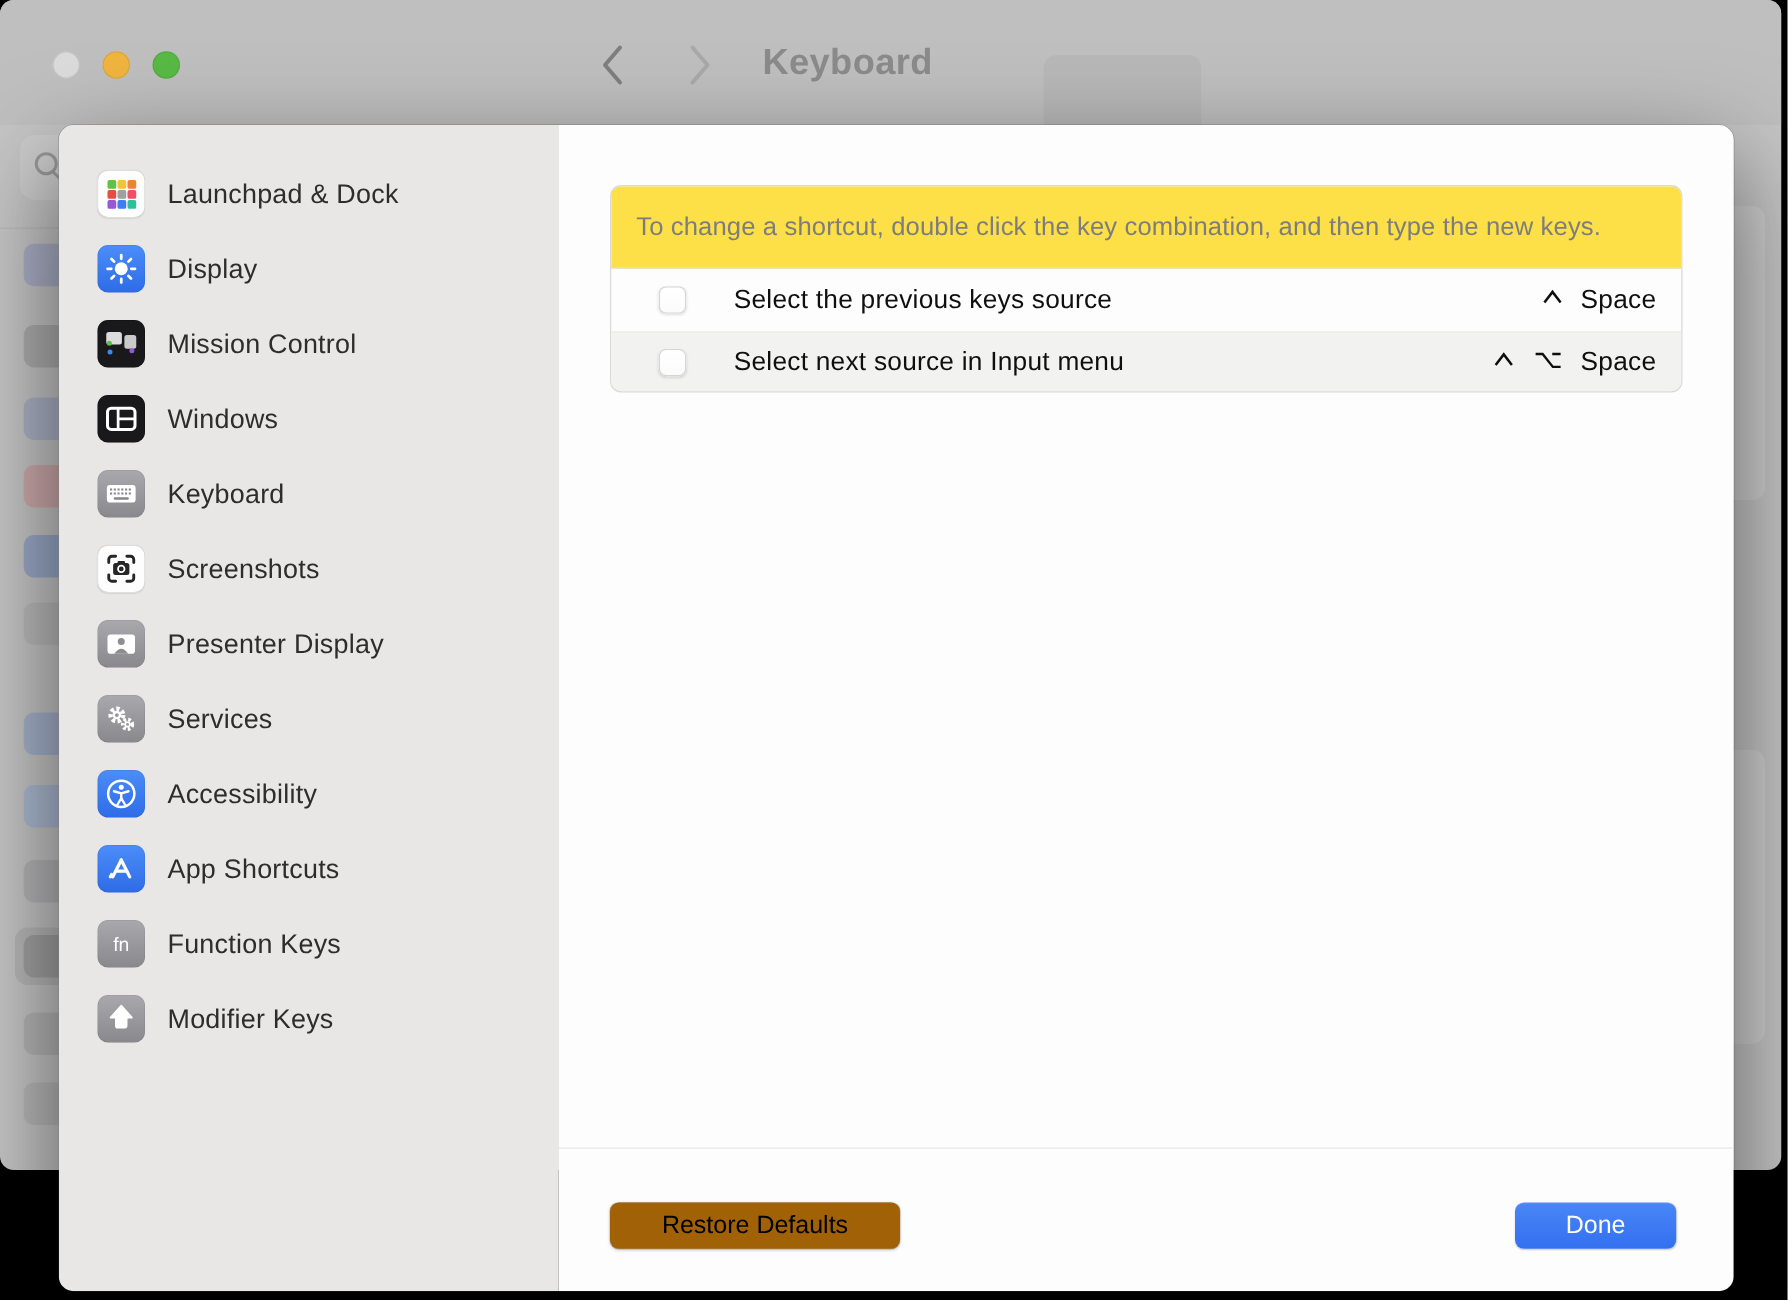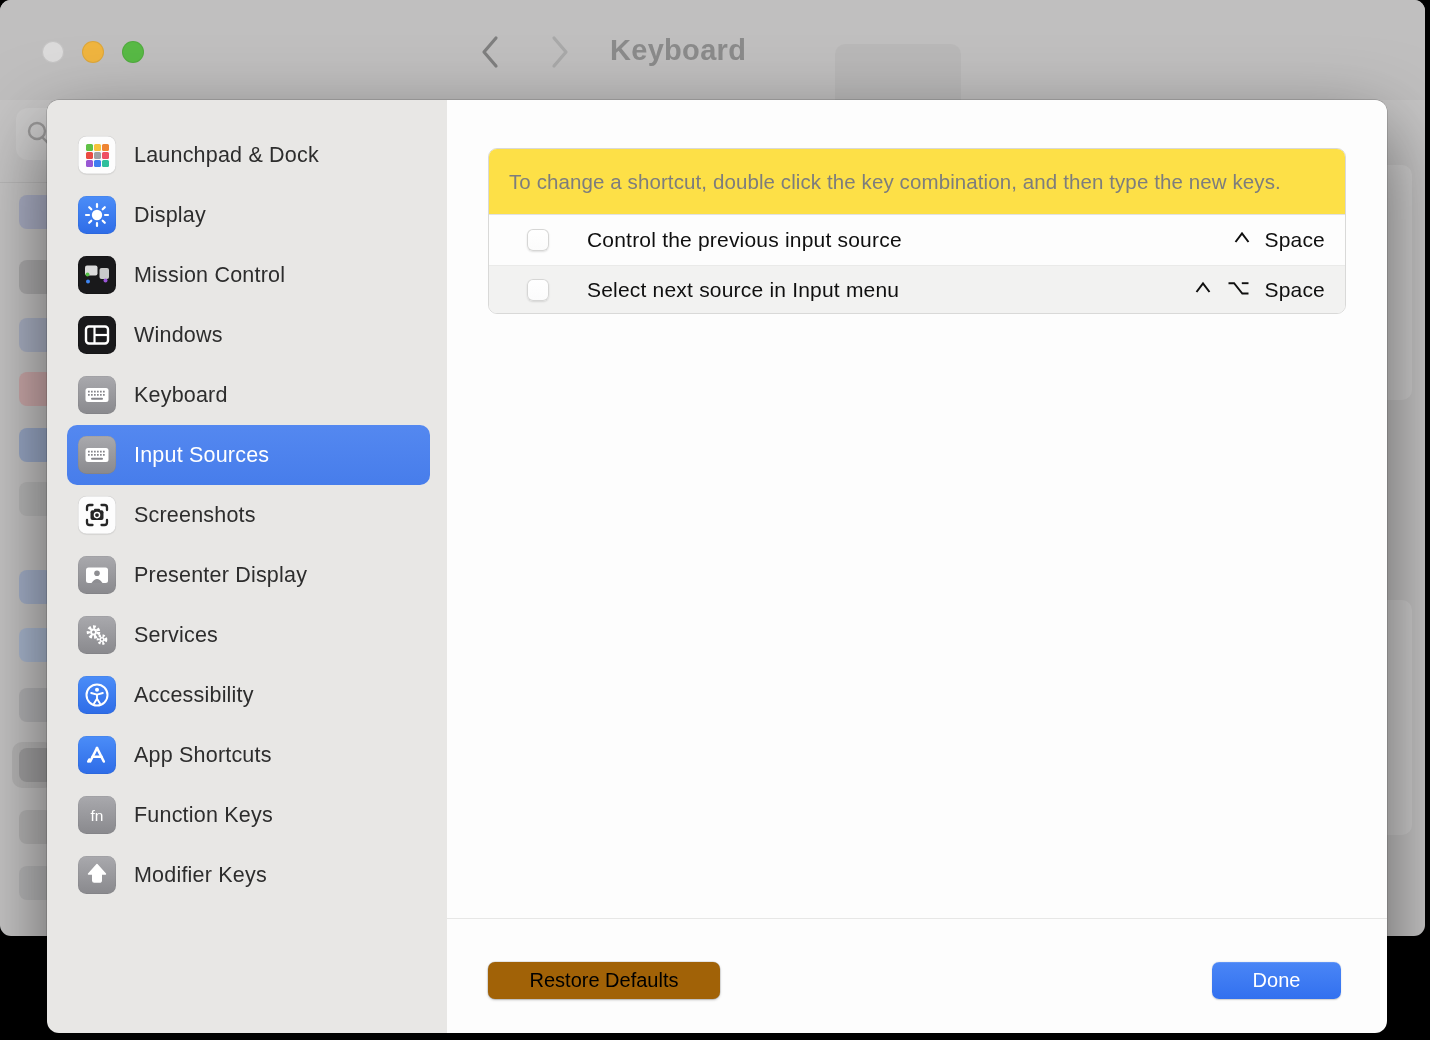--- a/index.html
+++ b/index.html
@@ -222,31 +222,20 @@
         <svg width="38" height="38" viewBox="0 0 38 38">
           <rect x="7.5" y="12" width="23" height="14" rx="2.5" fill="#fff"></rect>
           <line x1="10" y1="15.6" x2="28" y2="15.6" stroke="#85858a" stroke-width="1.7" stroke-dasharray="1.7 1.3"></line>
           <line x1="10" y1="18.8" x2="28" y2="18.8" stroke="#85858a" stroke-width="1.7" stroke-dasharray="1.7 1.3"></line>
           <rect x="13" y="21.8" width="12" height="2" rx="1" fill="#85858a"></rect>
         </svg>
       </span>
       <span class="sb-label">Keyboard</span>
     </div>
 
-    <div class="sb-item selected">
-      <span class="si si-gray">
-        <svg width="38" height="38" viewBox="0 0 38 38">
-          <rect x="7.5" y="12" width="23" height="14" rx="2.5" fill="#fff"></rect>
-          <line x1="10" y1="15.6" x2="28" y2="15.6" stroke="#85858a" stroke-width="1.7" stroke-dasharray="1.7 1.3"></line>
-          <line x1="10" y1="18.8" x2="28" y2="18.8" stroke="#85858a" stroke-width="1.7" stroke-dasharray="1.7 1.3"></line>
-          <rect x="13" y="21.8" width="12" height="2" rx="1" fill="#85858a"></rect>
-        </svg>
-      </span>
-      <span class="sb-label">Input Sources</span>
-    </div>
 
     <div class="sb-item">
       <span class="si si-white">
         <svg width="38" height="38" viewBox="0 0 38 38">
           <g stroke="#262626" stroke-width="2.3" fill="none" stroke-linecap="round">
             <path d="M9 14 v-2.5 a2.5 2.5 0 0 1 2.5 -2.5 h3"></path>
             <path d="M29 14 v-2.5 a2.5 2.5 0 0 0 -2.5 -2.5 h-3"></path>
             <path d="M9 24 v2.5 a2.5 2.5 0 0 0 2.5 2.5 h3"></path>
             <path d="M29 24 v2.5 a2.5 2.5 0 0 1 -2.5 2.5 h-3"></path>
           </g>
@@ -336,21 +325,21 @@
 
   <div class="sheet-content">
 
     <div class="shortcut-table">
       <div class="table-info">
         <p>To change a shortcut, double click the key combination, and then type the new keys.</p>
       </div>
 
       <div class="srow">
         <div class="checkbox"></div>
-        <span class="srow-label">Control the previous input source</span>
+        <span class="srow-label">Select the previous keys source</span>
         <span class="srow-shortcut">
           <svg class="key-glyph" width="18" height="13" viewBox="0 0 18 13" style="margin-bottom:5px;">
             <path d="M2.5 11 L9 2.5 L15.5 11" stroke="#0f0f0f" stroke-width="2" fill="none"></path>
           </svg>
             <span>Space</span>
         </span>
       </div>
 
       <div class="srow alt">
         <div class="checkbox"></div>

